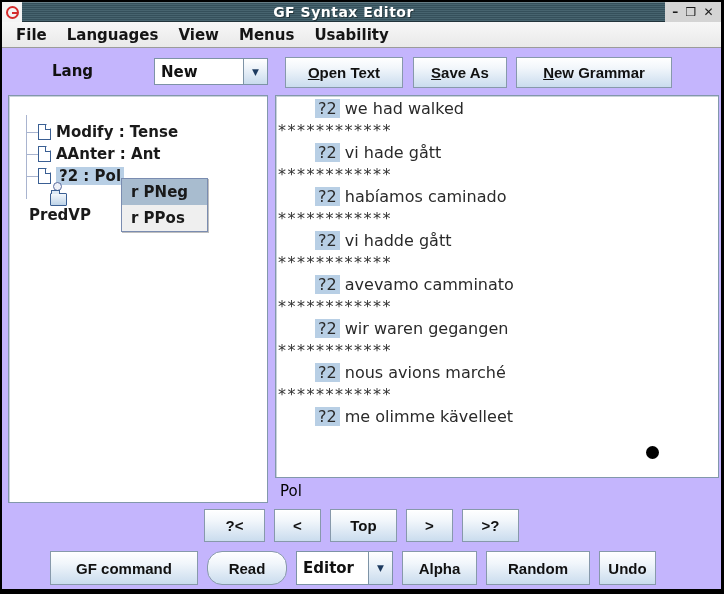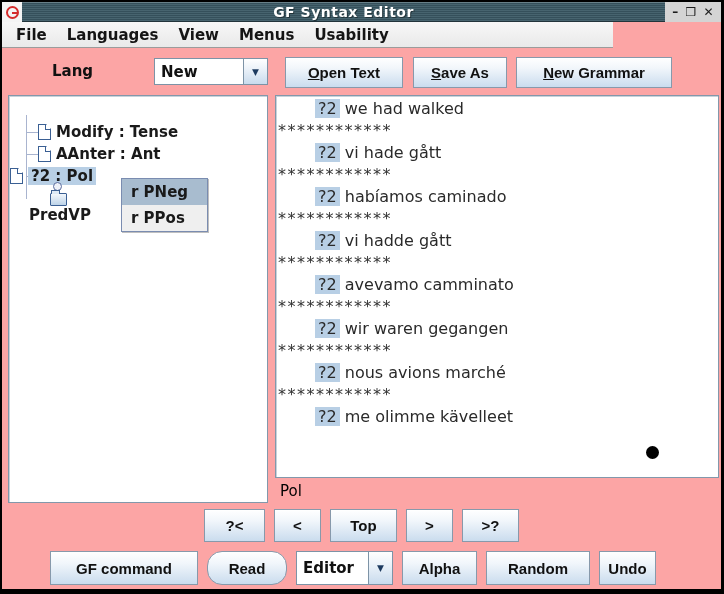--- a/index.html
+++ b/index.html
@@ -1,18 +1,18 @@
 <!DOCTYPE html>
 <html><head>
 <meta charset="utf-8">
 <style>
   * { margin:0; padding:0; box-sizing:border-box; }
   html,body { width:724px; height:594px; }
   body { font-family:"DejaVu Sans", sans-serif; background:#ebebeb; }
-  .window { position:relative; width:724px; height:594px; background:#fca5a5; overflow:hidden; }
+  .window { position:relative; width:724px; height:594px; background:#c4b5fd; overflow:hidden; }
 
   
   .edge { position:absolute; background:#000; z-index:50; }
   .edge-top { left:0; top:0; width:724px; height:2px; }
   .edge-left { left:0; top:0; width:2px; height:594px; }
   .edge-right { left:721px; top:0; width:3px; height:594px; }
   .edge-bottom { left:0; top:589px; width:724px; height:5px; }
 
   
   .titlebar { position:absolute; left:2px; top:2px; width:719px; height:20px; display:flex; }
@@ -21,21 +21,21 @@
   .gf-logo::after { content:""; position:absolute; right:-1px; top:4px; width:6px; height:2px; background:#d42b2b; }
   .title-stripes { flex:1; position:relative;
     background:repeating-linear-gradient(to bottom,#47646f 0px,#47646f 1px,#35505b 1px,#35505b 2px);
     box-shadow:inset 0 1px 0 rgba(255,255,255,0.18), inset 0 -1px 0 rgba(0,0,0,0.35);
     display:flex; align-items:center; justify-content:center; }
   .title-text { color:#fff; font-size:14px; font-weight:bold; text-shadow:1px 1px 0 #22343a; letter-spacing:0.5px; }
   .win-ctrls { width:56px; background:#d4d4d4; display:flex; align-items:center; justify-content:space-evenly; }
   .win-btn { font-size:12px; font-weight:bold; color:#1b1b1b; line-height:1; cursor:default; }
 
   
-  .menubar { position:absolute; left:2px; top:22px; width:611px; height:26px;
+  .menubar { position:absolute; left:2px; top:22px; width:719px; height:26px;
     background:linear-gradient(#f7f7f7,#e9e9e9); border-bottom:1px solid #9b9b9b;
     display:flex; align-items:center; padding-left:4px; }
   .menu-item { font-size:15px; font-weight:bold; color:#151515; padding:2px 10px; }
 
   
   .toolbar { position:absolute; left:2px; top:48px; width:719px; height:47px; }
   .lang-label { position:absolute; left:50px; top:14px; font-size:15px; font-weight:bold; color:#111; }
 
   .combo { position:absolute; display:flex; height:27px; border:1px solid #7d93a6; background:#fff; }
   .combo-val { flex:1; display:flex; align-items:center; padding:0 6px; font-size:15px; font-weight:bold; color:#111; background:#fff; }
@@ -170,21 +170,21 @@
     <div class="tline" style="left:17px; top:80px; width:16px; height:1px;"></div>
 
     <div class="tree-row" style="top:25px; padding-left:28px;">
       <span class="doc"></span>
       <span class="tree-label">Modify : Tense</span>
     </div>
     <div class="tree-row" style="top:47px; padding-left:28px;">
       <span class="doc"></span>
       <span class="tree-label">AAnter : Ant</span>
     </div>
-    <div class="tree-row" style="top:69px; ">
+    <div class="tree-row" style="top:69px; padding-left:28px;">
       <span class="doc"></span>
       <span class="tree-label selected">?2 : Pol</span>
     </div>
     <div class="tree-row" style="top:86px; padding-left:14px;flex-direction:column;">
       <span class="handle"></span>
       <span class="folder" style="margin-left:3px;"></span>
       <span class="tree-label">PredVP</span>
     </div>
   </div>
 

